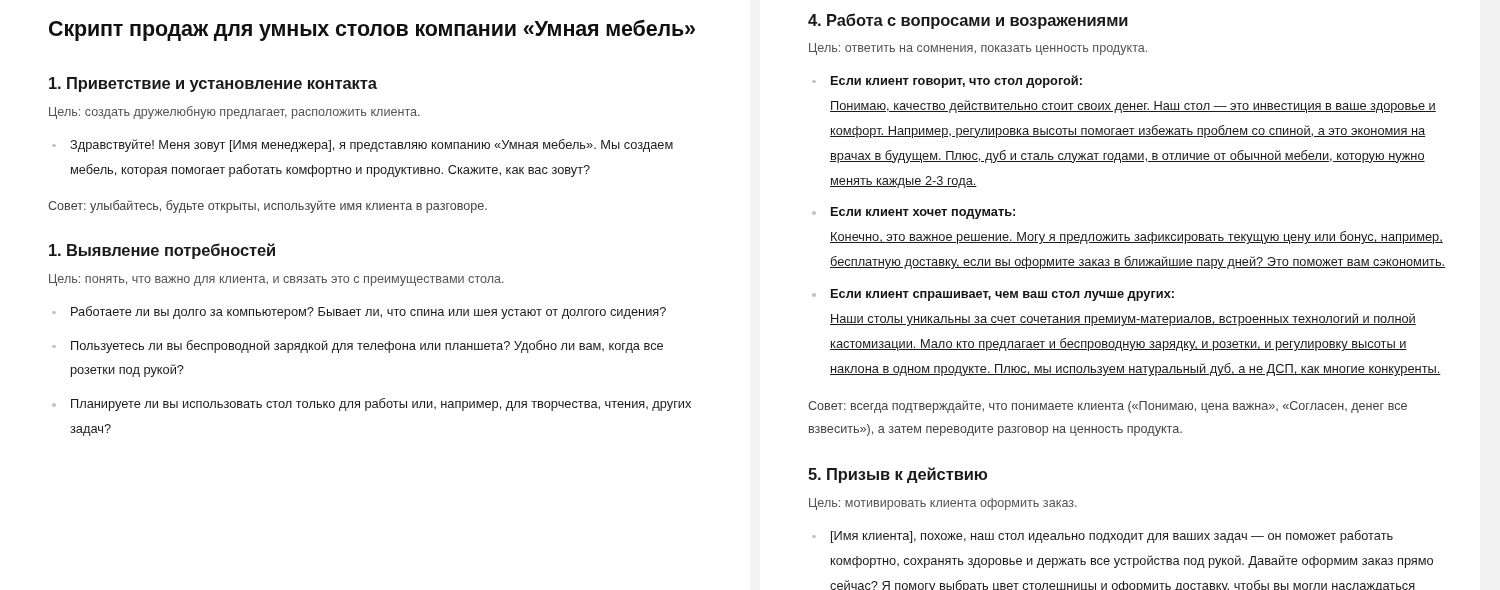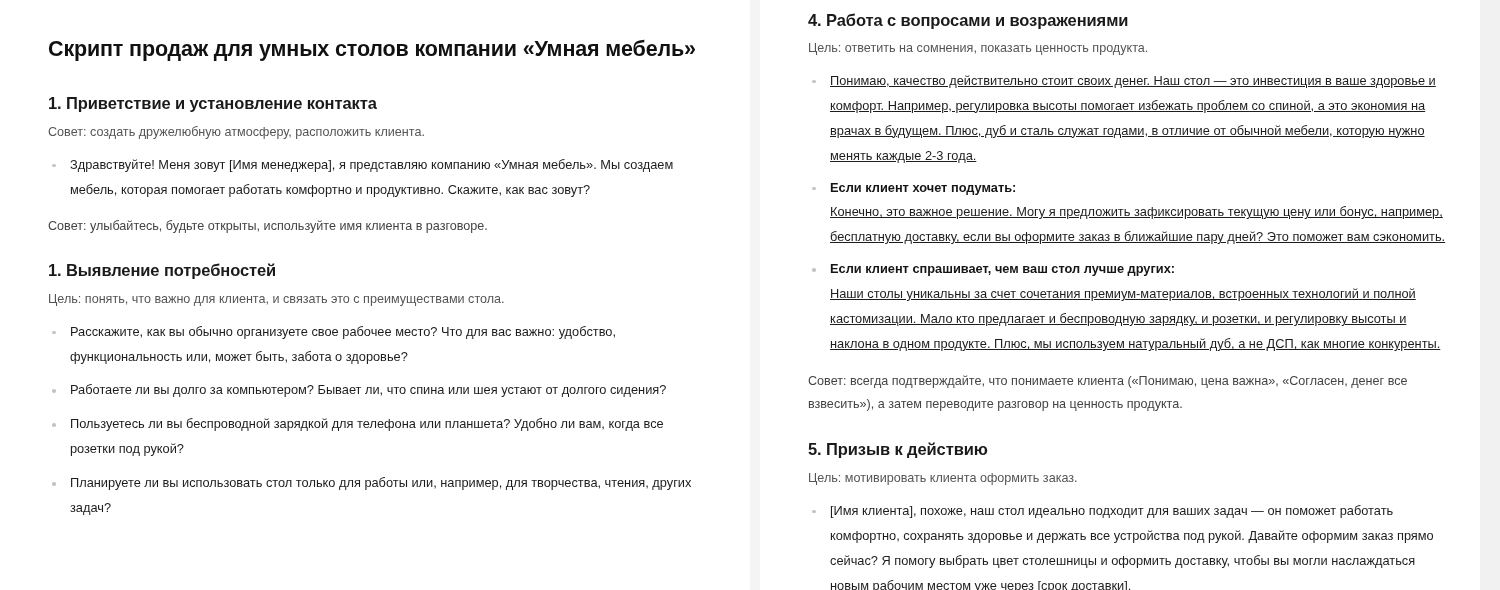--- a/index.html
+++ b/index.html
@@ -21,21 +21,21 @@
     align-items: flex-start;
   }
   .page {
     background: #ffffff;
     height: 590px;
     box-sizing: border-box;
     overflow: hidden;
   }
   .page-left {
     width: 750px;
-    padding: 36px 52px 0 48px;
+    padding: 16px 52px 0 48px;
   }
   .page-gap {
     width: 10px;
     height: 590px;
     background: #f4f4f4;
   }
   .page-right {
     width: 720px;
     padding: 10px 30px 0 48px;
   }
@@ -114,36 +114,33 @@
 <body>
 
 <div class="spread">
 
   <div class="page page-left">
 
     <h1 class="doc-title">Скрипт продаж для умных столов компании «Умная мебель»</h1>
 
     <div class="section section-1">
       <h2 class="section-heading">1. Приветствие и установление контакта</h2>
-      <p class="section-goal">Совет: создать дружелюбную атмосферу, расположить клиента.</p>
+      <p class="section-goal">Цель: создать дружелюбную предлагает, расположить клиента.</p>
       <ul class="bullets">
         <li>
           <span>Здравствуйте! Меня зовут [Имя менеджера], я представляю компанию «Умная мебель». Мы создаем мебель, которая помогает работать комфортно и продуктивно. Скажите, как вас зовут?</span>
         </li>
       </ul>
       <p class="section-tip">Совет: улыбайтесь, будьте открыты, используйте имя клиента в разговоре.</p>
     </div>
 
     <div class="section section-2">
       <h2 class="section-heading">1. Выявление потребностей</h2>
       <p class="section-goal">Цель: понять, что важно для клиента, и связать это с преимуществами стола.</p>
       <ul class="bullets">
-        <li>
-          <span>Расскажите, как вы обычно организуете свое рабочее место? Что для вас важно: удобство, функциональность или, может быть, забота о здоровье?</span>
-        </li>
         <li>
           <span>Работаете ли вы долго за компьютером? Бывает ли, что спина или шея устают от долгого сидения?</span>
         </li>
         <li>
           <span>Пользуетесь ли вы беспроводной зарядкой для телефона или планшета? Удобно ли вам, когда все розетки под рукой?</span>
         </li>
         <li>
           <span>Планируете ли вы использовать стол только для работы или, например, для творчества, чтения, других задач?</span>
         </li>
       </ul>
@@ -154,20 +151,21 @@
 
   <div class="page-gap"></div>
 
   <div class="page page-right">
 
     <div class="section section-4">
       <h2 class="section-heading">4. Работа с вопросами и возражениями</h2>
       <p class="section-goal">Цель: ответить на сомнения, показать ценность продукта.</p>
       <ul class="bullets">
         <li>
+          <span class="bullet-lead">Если клиент говорит, что стол дорогой:</span>
           <span class="bullet-body">Понимаю, качество действительно стоит своих денег. Наш стол — это инвестиция в ваше здоровье и комфорт. Например, регулировка высоты помогает избежать проблем со спиной, а это экономия на врачах в будущем. Плюс, дуб и сталь служат годами, в отличие от обычной мебели, которую нужно менять каждые 2-3 года.</span>
         </li>
         <li>
           <span class="bullet-lead">Если клиент хочет подумать:</span>
           <span class="bullet-body">Конечно, это важное решение. Могу я предложить зафиксировать текущую цену или бонус, например, бесплатную доставку, если вы оформите заказ в ближайшие пару дней? Это поможет вам сэкономить.</span>
         </li>
         <li>
           <span class="bullet-lead">Если клиент спрашивает, чем ваш стол лучше других:</span>
           <span class="bullet-body">Наши столы уникальны за счет сочетания премиум-материалов, встроенных технологий и полной кастомизации. Мало кто предлагает и беспроводную зарядку, и розетки, и регулировку высоты и наклона в одном продукте. Плюс, мы используем натуральный дуб, а не ДСП, как многие конкуренты.</span>
         </li>

